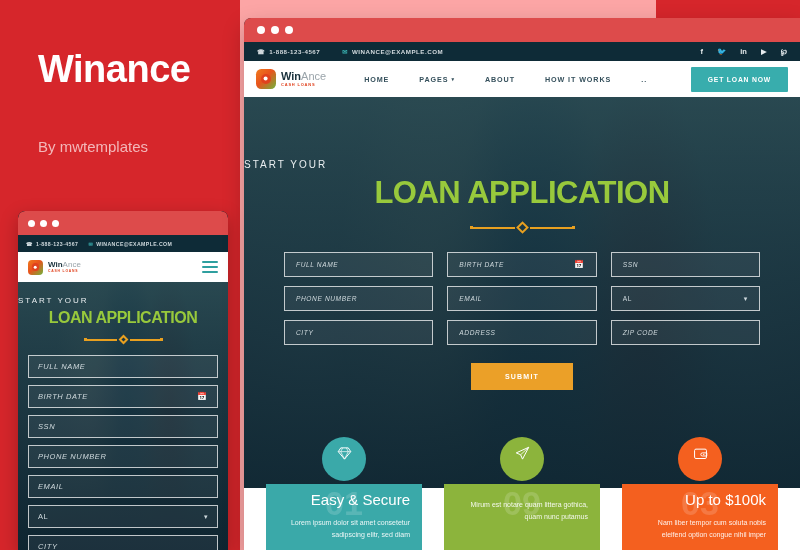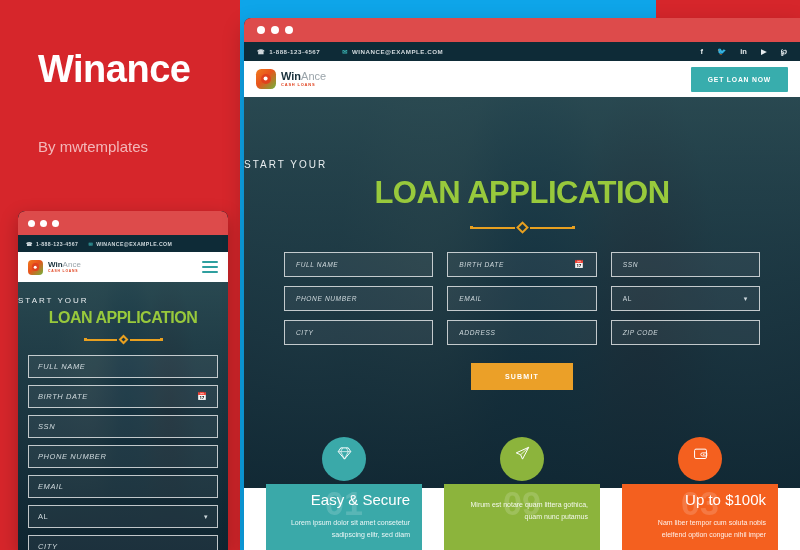--- a/index.html
+++ b/index.html
@@ -2,21 +2,21 @@
 <html><head>
 <meta charset="utf-8">
 <style>
   * { box-sizing: border-box; margin: 0; padding: 0; }
   html, body {
     width: 800px; height: 550px;
     overflow: hidden;
     font-family: "Liberation Sans", sans-serif;
     background: #d6262b;
   }
-  .page { position: relative; width: 656px; height: 550px; background: #0ea5e9; }
+  .page { position: relative; width: 656px; height: 550px; background: #fca5a5; }
 
   
   .promo { position: absolute; left: 0; top: 0; width: 240px; height: 550px; background: #d6262b; }
   .promo-title {
     position: absolute; left: 38px; top: 48px;
     font-size: 38px; font-weight: 700; color: #ffffff; letter-spacing: -0.5px;
   }
   .promo-sub {
     position: absolute; left: 38px; top: 97px;
     font-size: 25px; font-weight: 300; color: #ffffff; letter-spacing: 0px;
@@ -261,20 +261,38 @@
     <div class="b-nav">
       <div class="logo">
         <span class="logo-mark" style="width:20px;height:20px"></span>
         <span class="logo-text">
           <div style="font-size:11px;line-height:1.05">
             <span class="lt-1">Win</span><span class="lt-2">Ance</span>
           </div>
           <div class="logo-tag" style="font-size:4px">CASH LOANS</div>
         </span>
       </div>
+      <nav class="nav-links">
+        <a href="#">
+            <span>HOME</span>
+          </a>
+        <a href="#">
+          <span>PAGES</span>
+          <span style="font-size:5px">▾</span>
+        </a>
+        <a href="#">
+            <span>ABOUT</span>
+          </a>
+        <a href="#">
+            <span>HOW IT WORKS</span>
+          </a>
+        <a href="#">
+            <span>..</span>
+          </a>
+      </nav>
       <button class="cta">GET LOAN NOW</button>
     </div>
 
     <div class="b-hero">
       <div class="hero-photo"></div>
       <div class="hero-tint"></div>
 
       <div class="hero-inner" style="padding-top:62px">
         <div class="eyebrow" style="font-size:10px">START YOUR</div>
         <div class="headline" style="font-size:31px;margin-top:5px">LOAN APPLICATION</div>

